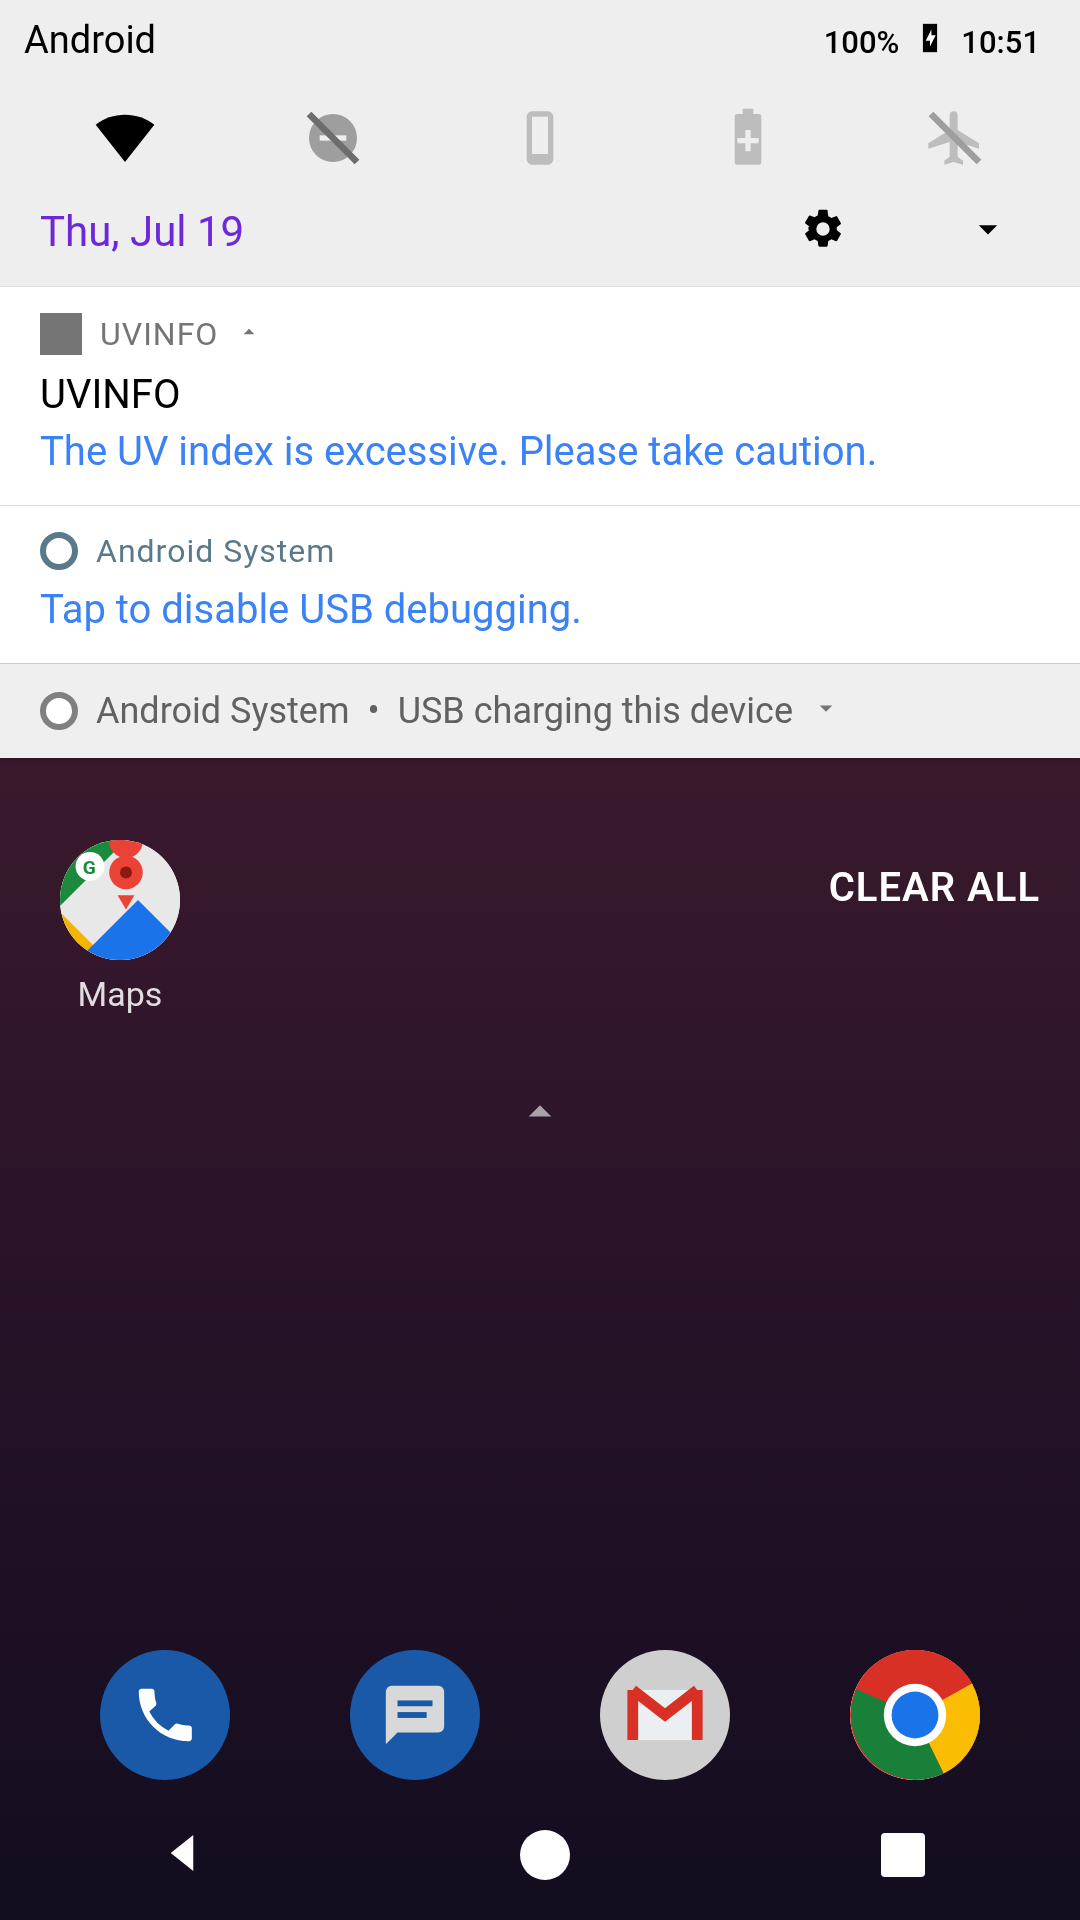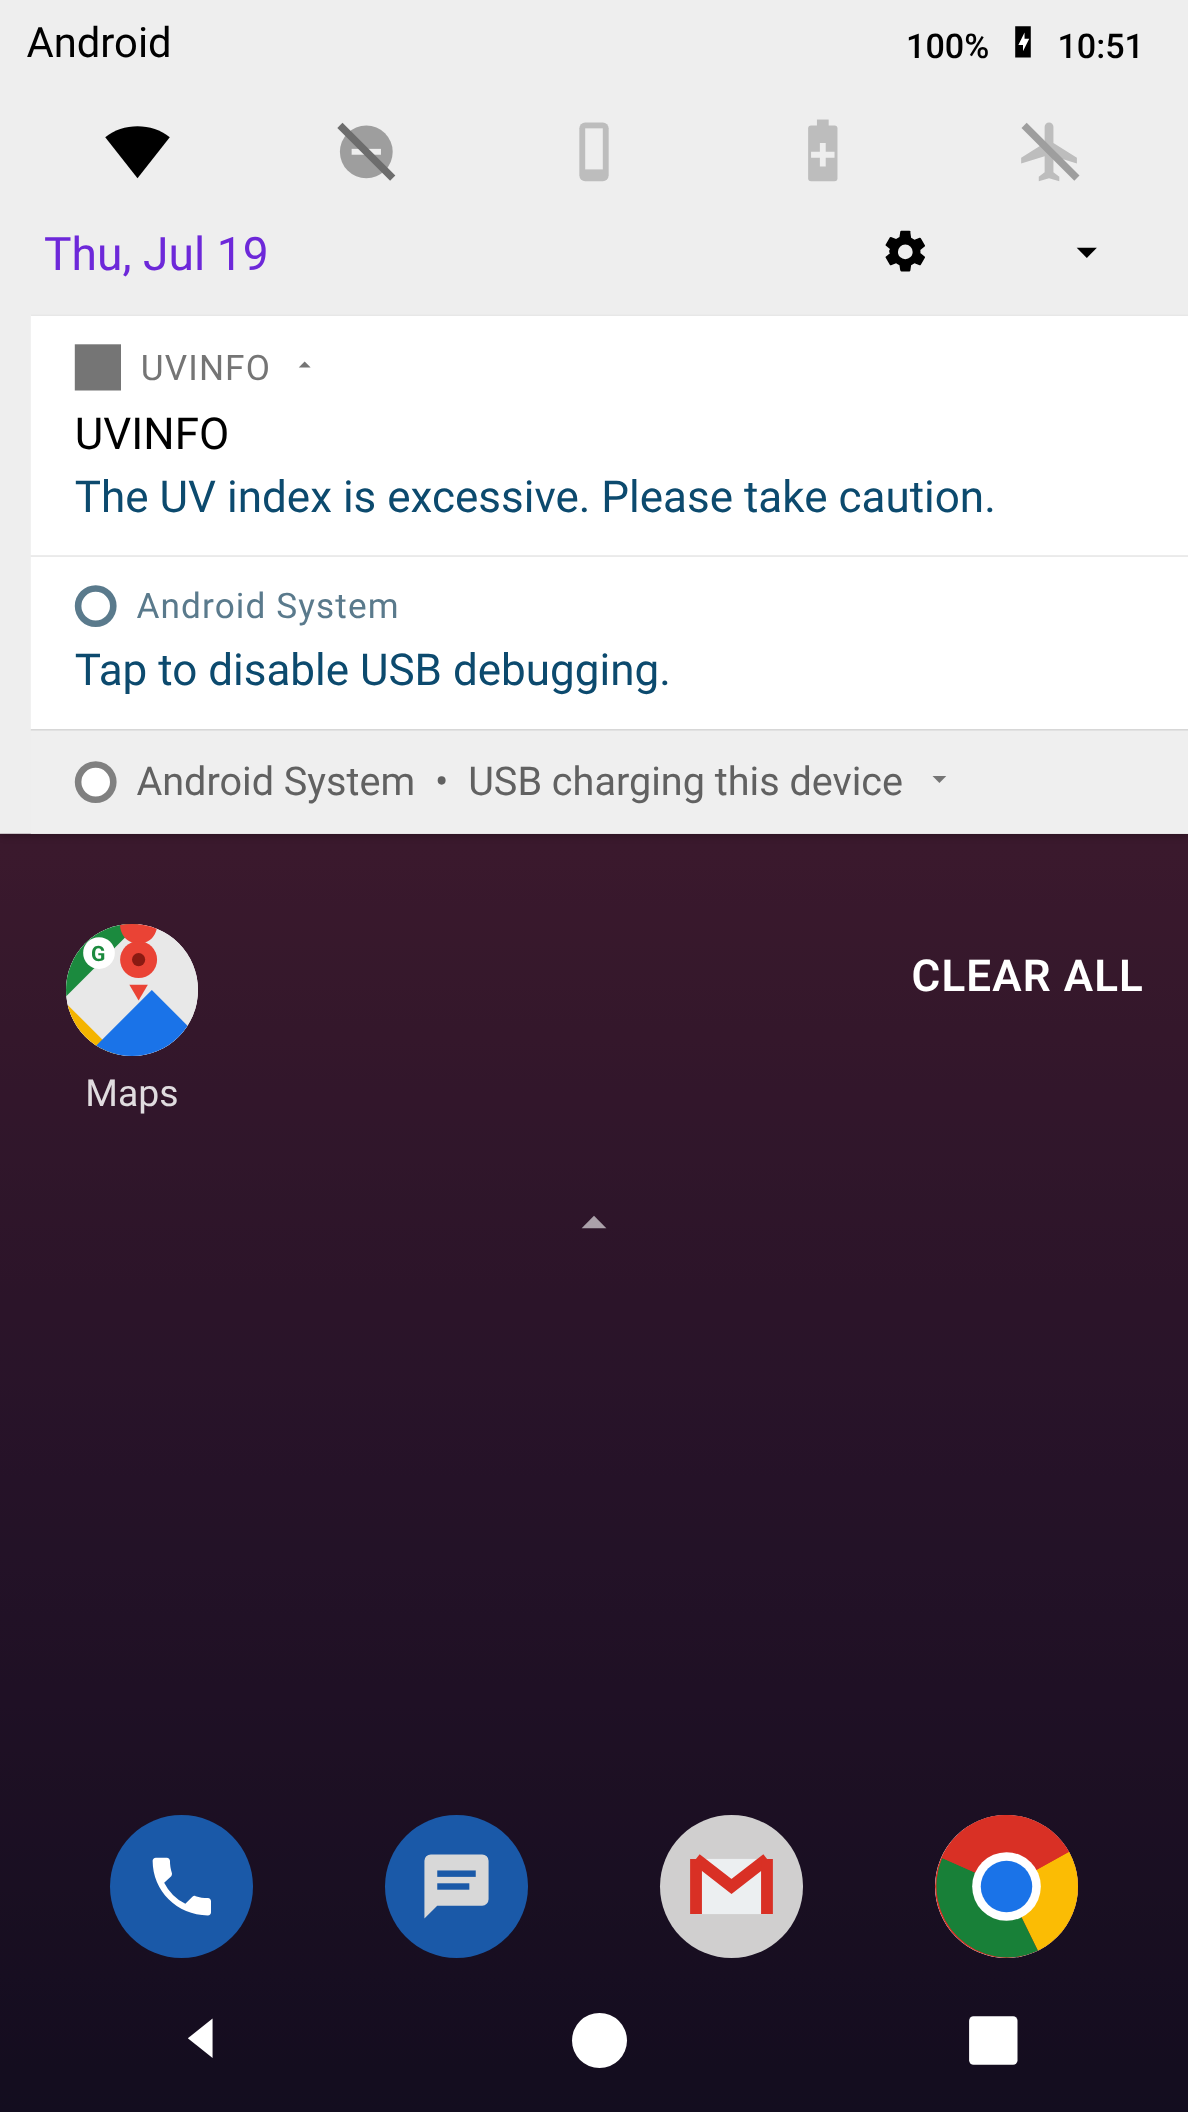--- a/index.html
+++ b/index.html
@@ -33,35 +33,35 @@
 
   .date-row {
     display: flex; align-items: center; justify-content: space-between;
     padding: 0 40px 30px 40px;
   }
   .date-text { font-size: 42px; color: #6d28d9; }
   .date-actions { display: flex; align-items: center; gap: 120px; margin-right: 30px; }
   .gear svg { width: 46px; height: 46px; }
   .chev svg { width: 44px; height: 44px; }
 
-  .notif-list { width: 100%; padding-left: 28px; }
+  .notif-list { width: 100%; }
   .notif {
     background: #fff; border-top: 1px solid #ddd; padding: 26px 40px 30px 40px;
   }
   .notif-header { display: flex; align-items: center; gap: 18px; margin-bottom: 16px; }
   .app-icon-box { width: 42px; height: 42px; background: #757575; }
   .app-icon-circle {
     width: 38px; height: 38px; border-radius: 50%; border: 6px solid #5a7a8c;
     background: #fff; display: inline-block;
   }
   .app-name { font-size: 32px; color: #757575; letter-spacing: 1px; }
   .app-name.teal { color: #5a7a8c; }
   .expand-ic svg { width: 26px; height: 26px; }
   .notif-title { font-size: 40px; color: #000; margin-bottom: 10px; }
-  .notif-body { font-size: 40px; color: #0c4a6e; }
+  .notif-body { font-size: 40px; color: #3b82f6; }
 
   .notif.ongoing {
     background: #efefef; border-top: 1px solid #ccc; padding: 26px 40px;
   }
   .ongoing-row { display: flex; align-items: center; gap: 18px; font-size: 36px; color: #616161; }
   .ongoing-row .app-icon-circle { border-color: #808080; }
 
   .clear-all {
     position: absolute; right: 40px; top: 784px;
     color: #fff; font-size: 40px; font-weight: 600; letter-spacing: 1px;

